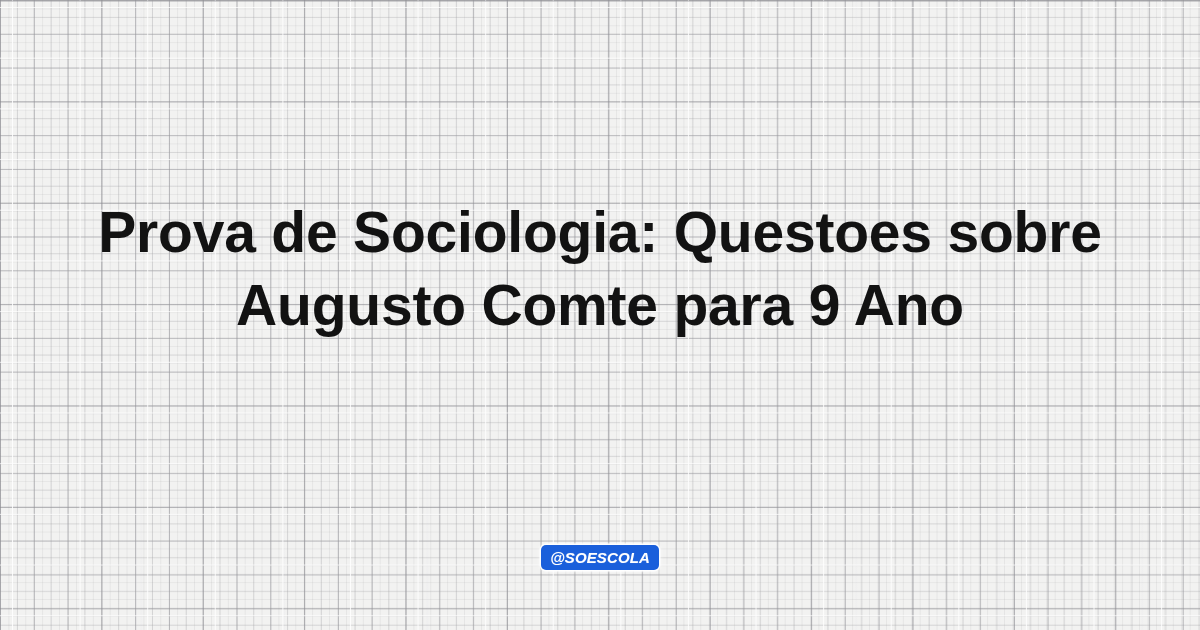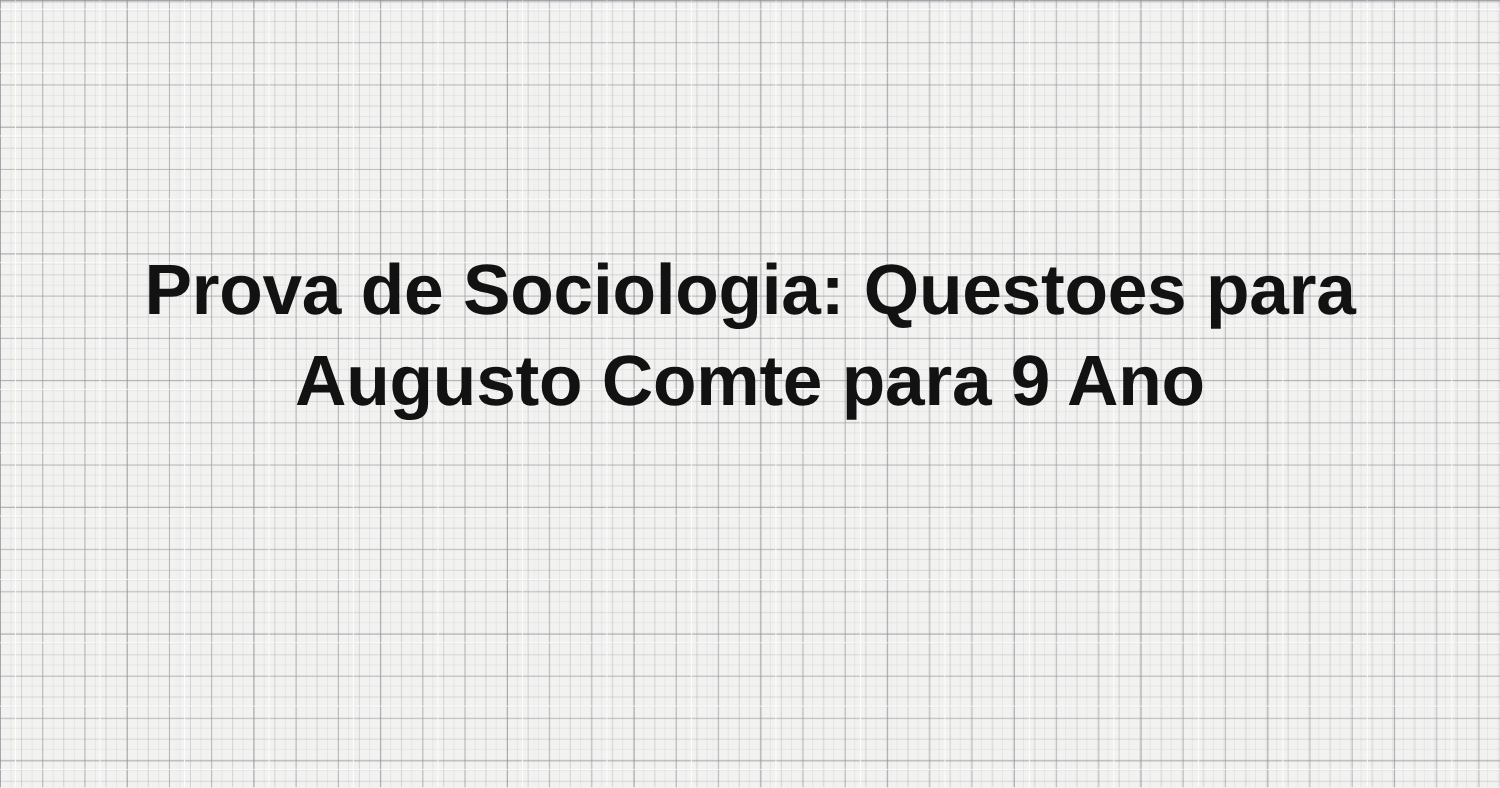--- a/index.html
+++ b/index.html
@@ -153,18 +153,21 @@
 
   <div class="grid-layer grid-band"></div>
   <div class="grid-layer grid-minor"></div>
   <div class="grid-layer grid-mid"></div>
   <div class="grid-layer grid-major"></div>
   <div class="grid-layer grid-block"></div>
   <div class="grid-layer grid-highlight"></div>
   <div class="top-rule"></div>
 
   <div id="title-block">
-    <span class="title-line">Prova de Sociologia: Questoes para</span>
+    <span class="title-line">Prova de Sociologia: Questoes sobre</span>
     <span class="title-line">Augusto Comte para 9 Ano</span>
   </div>
 
+  <div id="badge-wrap">
+    <span id="badge">@SOESCOLA</span>
+  </div>
 
 </div>
 
 </body></html>

